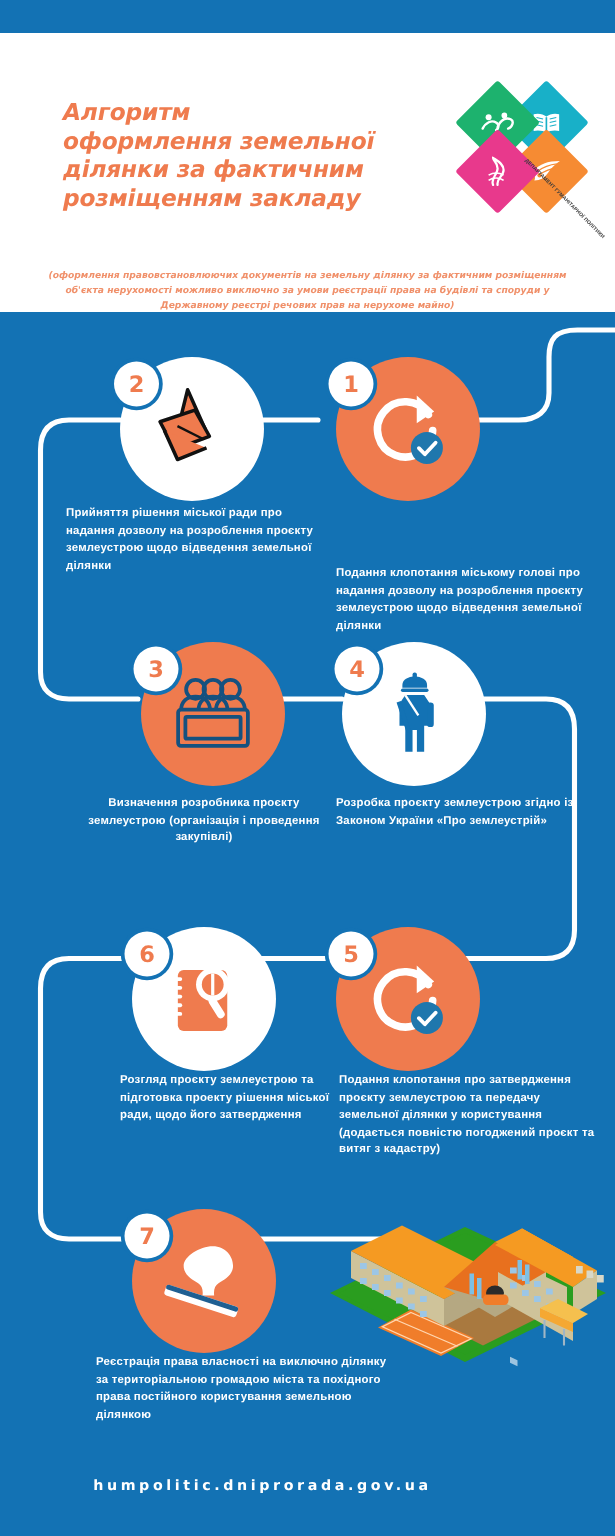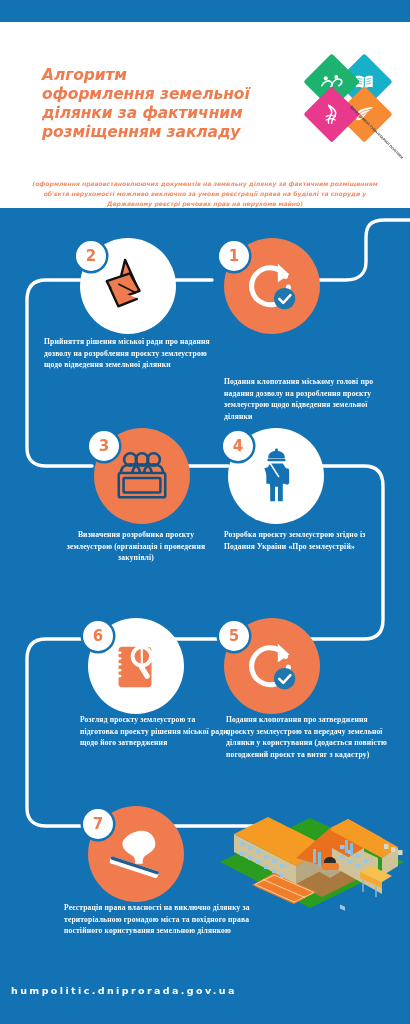--- a/index.html
+++ b/index.html
@@ -81,33 +81,33 @@
     position:absolute; width:30px; height:30px; border-radius:50%;
     background:#ffffff; color:#ef7b4e;
     font-family:"DejaVu Sans", sans-serif; font-weight:bold;
     font-size:15px; display:flex; align-items:center; justify-content:center;
     z-index:6;
   }
   .badge.on-white { background:#ffffff; color:#ef7b4e; box-shadow:0 0 0 2.5px #1372b4; }
   .badge.on-orange{ background:#ffffff; color:#ef7b4e; box-shadow:0 0 0 2.5px #1372b4; }
   .caption {
     position:absolute; color:#ffffff;
-    font-family:Liberation Serif, serif;
+    font-family:Liberation Sans, sans-serif;
     font-weight:bold; font-size:7.6px; line-height:11.6px;
     letter-spacing:0.15px;
   }
   .icon-svg { width:62px; height:62px; display:block; }
 
   
   .house { position:absolute; left:212px; top:800px; width:196px; height:120px; }
 
   
   .footer-url {
-    position:absolute; left:11px; top:985px; width:350px;
-    color:#ffffff;
+    position:absolute; left:0; top:985px; width:350px;
+    text-align:center; color:#ffffff;
     font-family:"DejaVu Sans", sans-serif;
     font-weight:bold; font-size:9.5px; letter-spacing:2.4px;
   }
 </style>
 </head>
 <body>
 
 <div id="poster">
 
   <div class="top-bar"></div>
@@ -240,21 +240,21 @@
           <rect x="23" y="14.5" width="19" height="2.4" rx="1.2"></rect>
           <rect x="31" y="3.5" width="3" height="5" rx="1.4"></rect>
           <path d="M26 19 L39 19 L43 25 L43 40 L39 40 L39 58 L34 58 L34 43 L31 43 L31 58 L26 58 L26 40 L22 40 L22 25 Z"></path>
           <rect x="41" y="24" width="4.6" height="17" rx="2.2"></rect>
           <path d="M20 24 L27 45 L30 44 L23 23 Z"></path>
         </g>
         <path d="M26 19 L35 33" stroke="#ffffff" stroke-width="1.6" fill="none"></path>
       </svg>
     </div>
     <div class="badge on-white" style="left:223px; top:431px;">4</div>
-    <div class="caption" style="left:224px; top:529px; width:162px;">Розробка проєкту землеустрою згідно із Подання України «Про землеустрій»</div>
+    <div class="caption" style="left:224px; top:529px; width:162px;">Розробка проєкту землеустрою згідно із Законом України «Про землеустрій»</div>
   </div>
 
   <div class="step">
     <div class="bubble orange" style="left:224px; top:618px;">
       <svg class="icon-svg" viewBox="0 0 64 64">
         <path d="M46 22 A19 19 0 1 0 49 33" fill="none" stroke="#ffffff" stroke-width="5.2" stroke-linecap="round"></path>
         <path d="M38 9 L50 20 L38 28 Z" fill="#ffffff"></path>
         <circle cx="45" cy="45" r="11" fill="#1f77ad"></circle>
         <path d="M39.5 45.2 L43.6 49.4 L51 41.4" fill="none" stroke="#ffffff" stroke-width="2.6" stroke-linecap="round" stroke-linejoin="round"></path>
       </svg>

